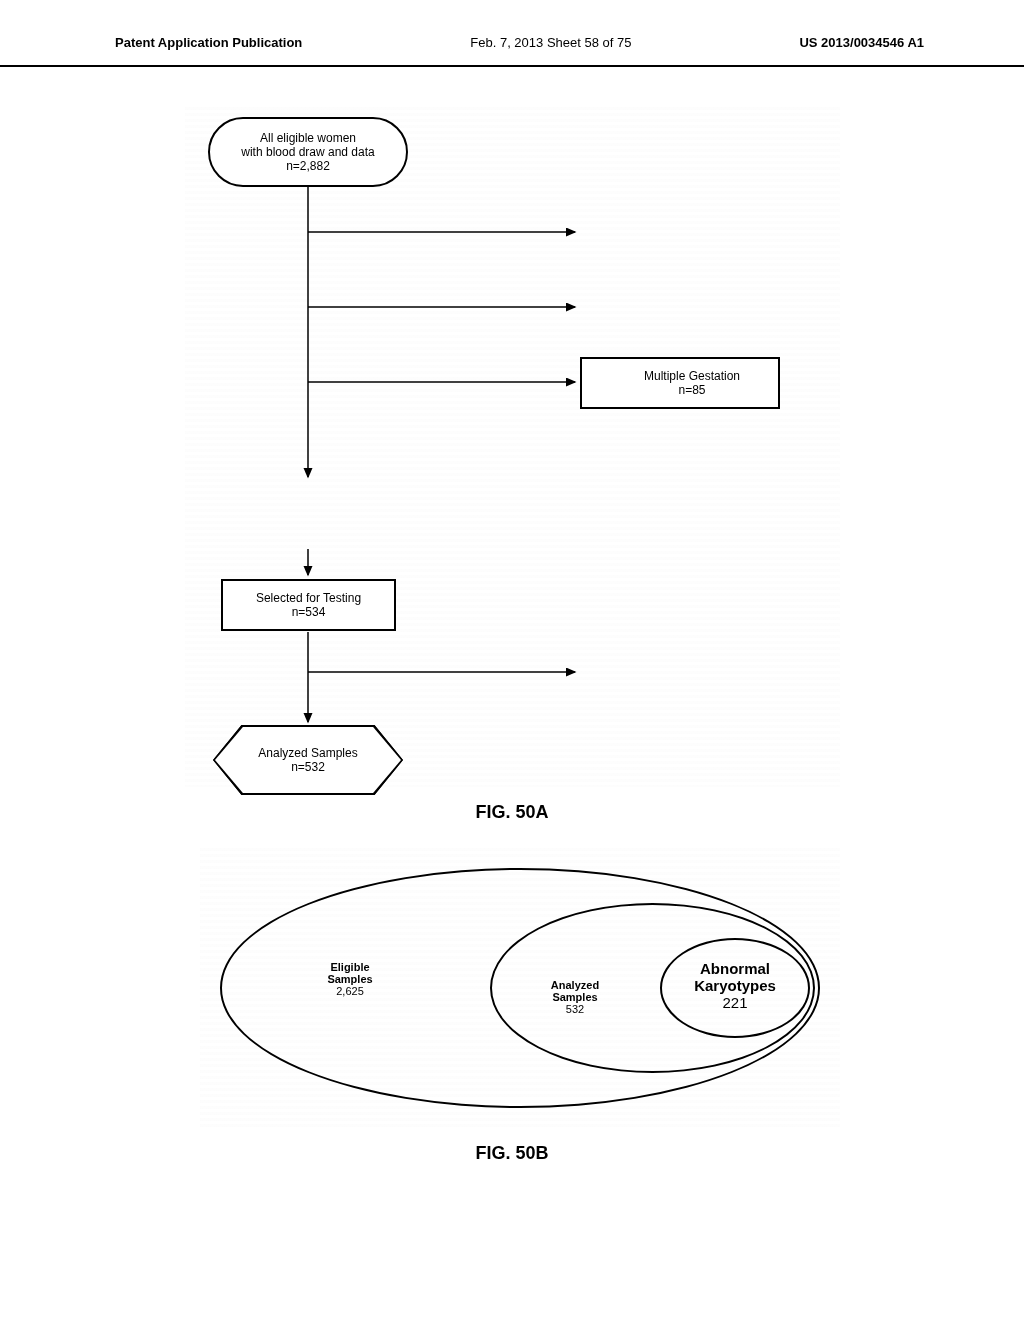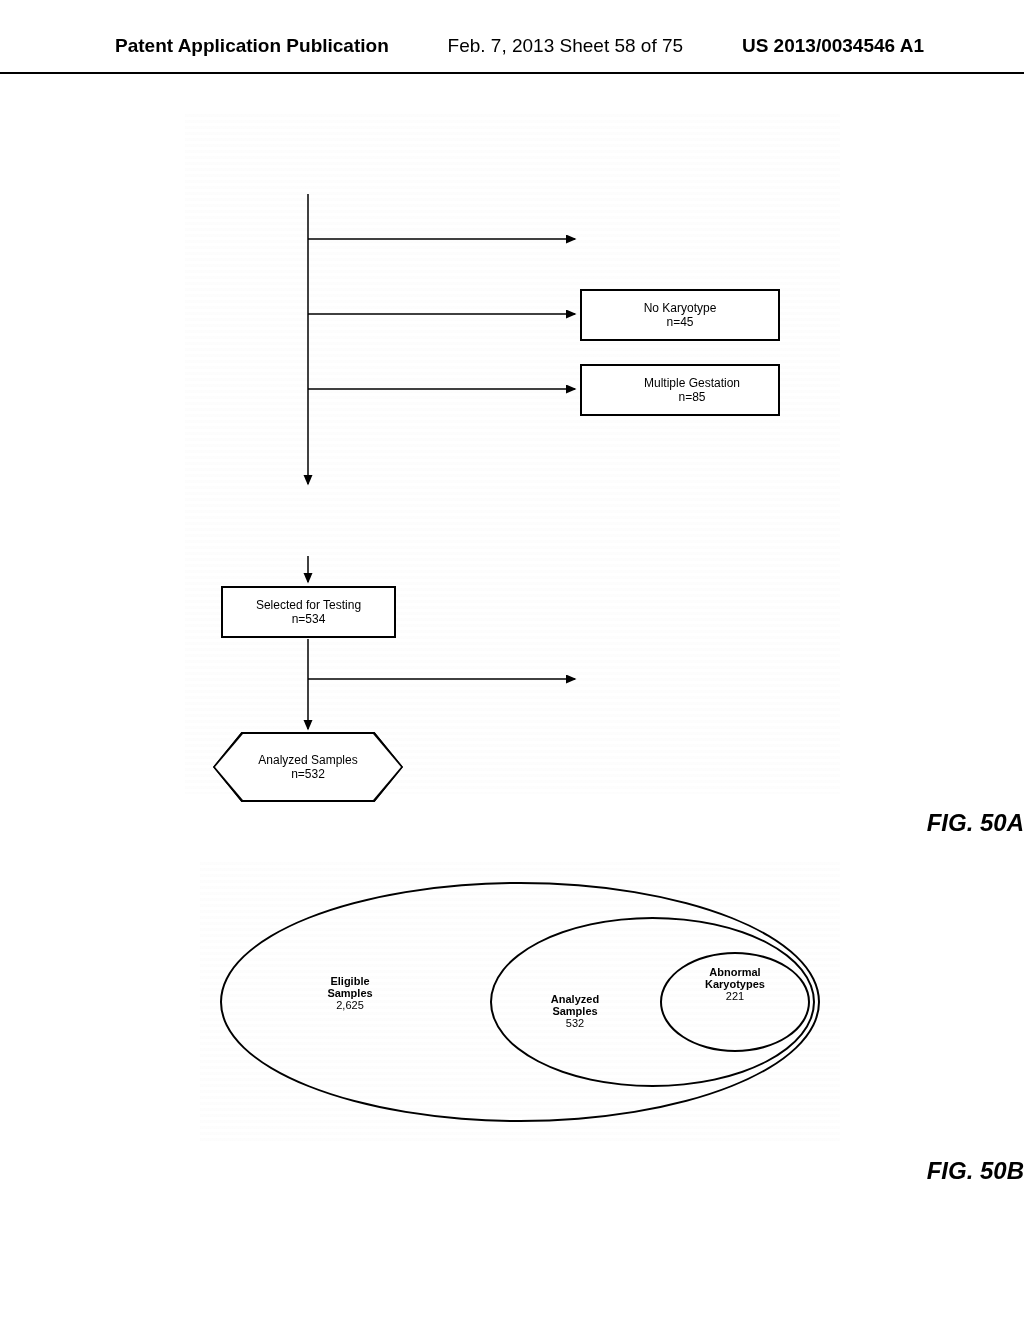--- a/index.html
+++ b/index.html
@@ -11,21 +11,21 @@
       width: 1024px;
       height: 1320px;
       font-family: Arial, sans-serif;
       background: white;
       position: relative;
     }
     .header {
       display: flex;
       justify-content: space-between;
       padding: 35px 100px 15px 115px;
-      font-size: 19px;
+      font-size: 13px;
       border-bottom: 2px solid #000;
       margin-bottom: 40px;
     }
     .header-left { font-weight: bold; }
     .header-center { }
     .header-right { font-weight: bold; }
     
     .diagram-area {
       position: relative;
       margin-left: 185px;
@@ -82,25 +82,24 @@
       clip-path: polygon(15% 0%, 85% 0%, 100% 50%, 85% 100%, 15% 100%, 0% 50%);
       display: flex;
       flex-direction: column;
       justify-content: center;
       align-items: center;
       font-size: 12px;
       text-align: center;
     }
     
     .fig-label {
-      text-align: right;
+      text-align: center;
       font-weight: bold;
-      font-size: 24px;
+      font-size: 18px;
       margin: 15px 0 25px 0;
-      font-style: italic;
     }
     
     .venn-area {
       position: relative;
       margin-left: 200px;
       width: 640px;
       height: 280px;
       background: linear-gradient(to bottom, rgba(200,200,200,0.04) 50%, rgba(255,255,255,0) 50%);
       background-size: 100% 6px;
     }
@@ -150,26 +149,27 @@
     </defs>
     <line x1="123" y1="80" x2="123" y2="370" stroke="#000" stroke-width="1.5" marker-end="url(#arrowhead)"></line>
     <line x1="123" y1="125" x2="390" y2="125" stroke="#000" stroke-width="1.5" marker-end="url(#arrowhead)"></line>
     <line x1="123" y1="200" x2="390" y2="200" stroke="#000" stroke-width="1.5" marker-end="url(#arrowhead)"></line>
     <line x1="123" y1="275" x2="390" y2="275" stroke="#000" stroke-width="1.5" marker-end="url(#arrowhead)"></line>
     <line x1="123" y1="442" x2="123" y2="468" stroke="#000" stroke-width="1.5" marker-end="url(#arrowhead)"></line>
     <line x1="123" y1="525" x2="123" y2="615" stroke="#000" stroke-width="1.5" marker-end="url(#arrowhead)"></line>
     <line x1="123" y1="565" x2="390" y2="565" stroke="#000" stroke-width="1.5" marker-end="url(#arrowhead)"></line>
   </svg>
 
-
-
-  <div class="flowchart-node rect-node rect-right" style="left: 395px; top: 175px;">
-    <div>No Karyotype</div>
-    <div>n=45</div>
-  </div>
+  <div class="flowchart-node rounded-node" style="left: 23px; top: 10px;">
+    <div>All eligible women</div>
+    <div>with blood draw and data</div>
+    <div>n=2,882</div>
+  </div>
+
+
 
   <div class="flowchart-node rect-node rect-right" style="left: 395px; top: 250px; padding-left: 24px;">
     <div>Multiple Gestation</div>
     <div>n=85</div>
   </div>
 
 
   <div class="flowchart-node rect-node" style="left: 36px; top: 472px;">
     <div>Selected for Testing</div>
     <div>n=534</div>
@@ -198,20 +198,20 @@
     <span>Samples</span>
     <span class="venn-value">2,625</span>
   </div>
 
   <div class="venn-label" style="left: 330px; top: 131px; width: 90px;">
     <span>Analyzed</span><br>
     <span>Samples</span>
     <span class="venn-value">532</span>
   </div>
 
-  <div class="venn-label" style="left: 480px; top: 104px; width: 110px; font-size: 11px;">
+  <div class="venn-label" style="left: 480px; top: 112px; width: 110px; font-size: 15px;">
     <span>Abnormal</span><br>
     <span>Karyotypes</span>
     <span class="venn-value">221</span>
   </div>
 </div>
 
 <div class="fig-label">FIG. 50B</div>
 
 </body></html>

